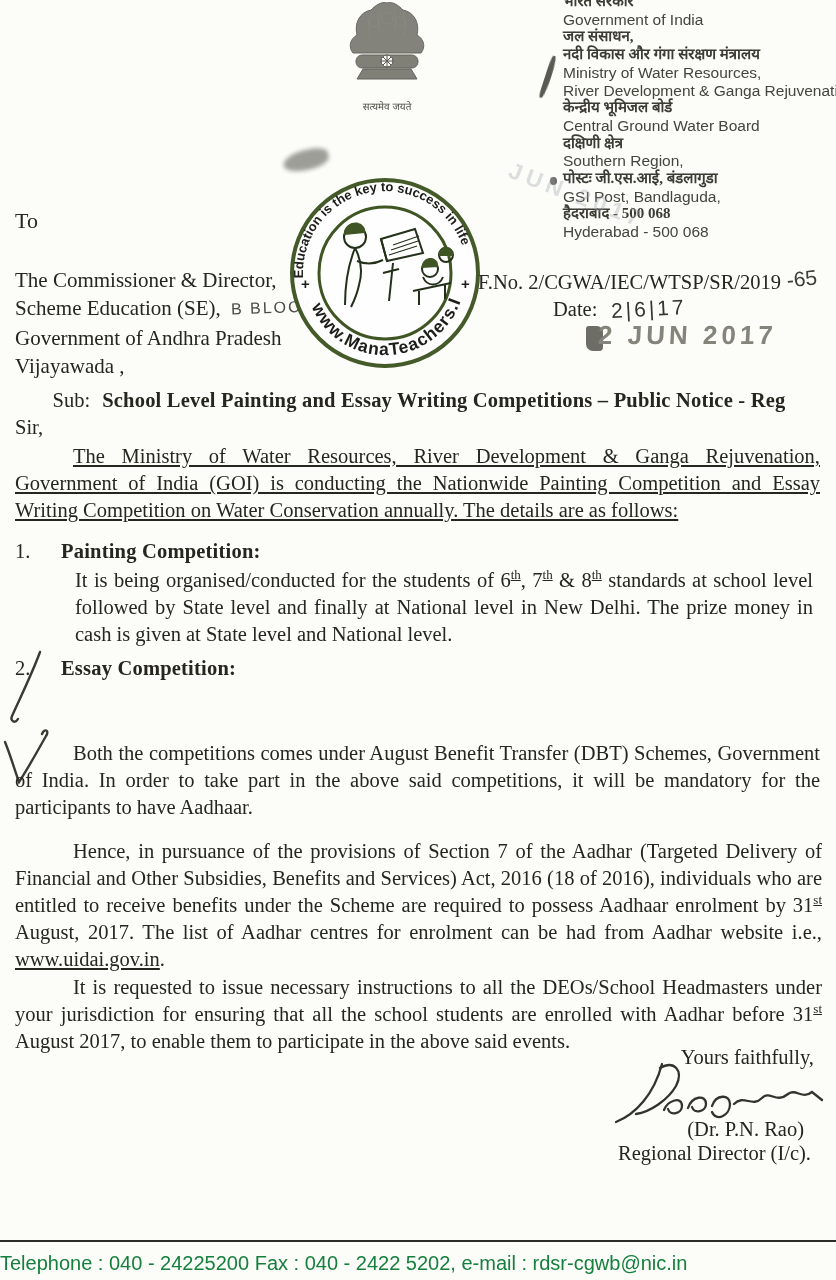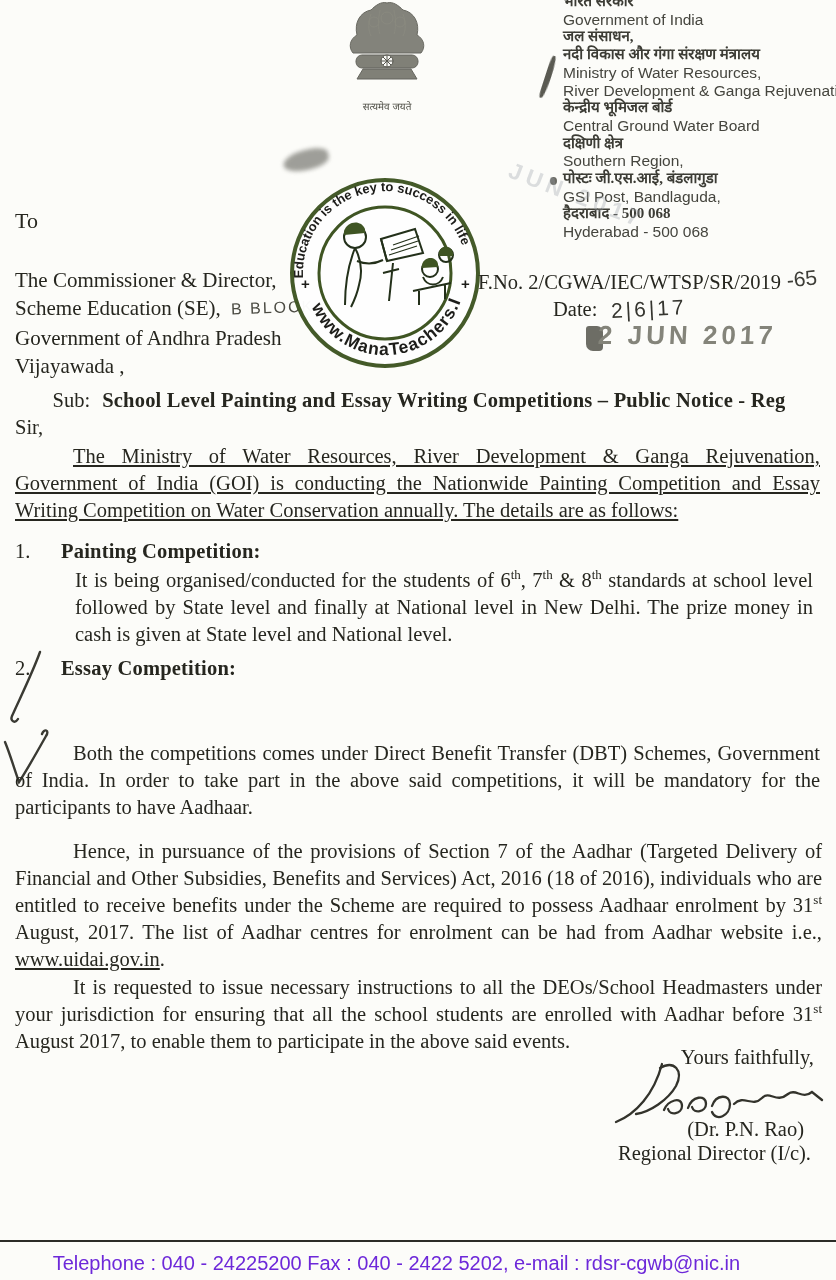--- a/index.html
+++ b/index.html
@@ -33,26 +33,26 @@
   .para{font-size:20.5px;line-height:27px;text-align:justify;}
   .indent{text-indent:58px;}
   .p-intro{left:15px;top:443px;width:805px;text-decoration:underline;}
   .item-num{left:15px;font-size:20.5px;}
   .item-title{left:61px;font-size:20.5px;font-weight:700;letter-spacing:.2px;}
   .item-body{left:75px;width:738px;}
   .p-both{left:15px;top:740px;width:805px;}
   .p-hence{left:15px;top:838px;width:807px;}
   .p-request{left:15px;top:974px;width:807px;}
   .link{text-decoration:underline;}
-  sup{font-size:13px;line-height:0;}
+  sup{font-size:13px;line-height:0;text-decoration:underline;}
   .valediction{right:22px;top:1046px;font-size:20.5px;}
   .sig-name{right:32px;top:1118px;font-size:20.5px;}
   .sig-title{right:25px;top:1142px;font-size:20.5px;}
   .footer-line{left:0;top:1240px;width:836px;border-top:2px solid #2c2c27;}
-  .footer-text{left:0;top:1252px;width:740px;text-align:right;font-size:20px;color:#6d28d9;}
+  .footer-text{left:0;top:1252px;width:740px;text-align:left;font-size:20px;color:#15803d;}
   
   .smudge{left:283px;top:150px;width:46px;height:20px;background:#6d6d66;border-radius:60% 40% 50% 50%;filter:blur(2px);opacity:.65;transform:rotate(-12deg);}
   .ink-streak{left:545px;top:55px;width:6px;height:44px;background:#3e3e36;border-radius:40% 60% 70% 30%;transform:rotate(18deg);filter:blur(.4px);opacity:.85;}
   .ink-dot{left:550px;top:177px;width:7px;height:8px;background:#45453d;border-radius:50%;opacity:.8;}
   svg text{font-family:"Liberation Sans","DejaVu Sans",sans-serif;}
 </style>
 </head>
 <body>
 
 <div class="page">
@@ -175,21 +175,21 @@
   <div class="abs item-num" style="top:657px">2.</div>
   <div class="abs item-title" style="top:657px">Essay Competition:</div>
 
   <svg class="abs" style="left:2px;top:648px" width="48" height="80" viewBox="0 0 48 80">
     <path d="M38,4 C30,26 18,50 10,68 C8,73 13,76 16,71" fill="none" stroke="#3a3a33" stroke-width="2.4" stroke-linecap="round"></path>
   </svg>
   <svg class="abs" style="left:0px;top:728px" width="54" height="62" viewBox="0 0 54 62">
     <path d="M5,14 C10,26 14,40 19,54 C27,42 37,24 46,8 C50,2 44,0 42,6" fill="none" stroke="#3a3a33" stroke-width="2.4" stroke-linecap="round"></path>
   </svg>
 
-  <div class="abs para indent p-both">Both the competitions comes under Direct Benefit Transfer (DBT) Schemes, Government of India. In order to take part in the above said competitions, it will be mandatory for the participants to have Aadhaar.</div>
+  <div class="abs para indent p-both">Both the competitions comes under August Benefit Transfer (DBT) Schemes, Government of India. In order to take part in the above said competitions, it will be mandatory for the participants to have Aadhaar.</div>
 
   <div class="abs para indent p-hence">
     <span>Hence, in pursuance of the provisions of Section 7 of the Aadhar (Targeted Delivery of Financial and Other Subsidies, Benefits and Services) Act, 2016 (18 of 2016), individuals who are entitled to receive benefits under the Scheme are required to possess Aadhaar enrolment by 31</span><sup>st</sup><span> August, 2017.  The list of Aadhar centres for enrolment can be had from Aadhar website i.e., </span><span class="link">www.uidai.gov.in</span><span>.</span>
   </div>
 
   <div class="abs para indent p-request">
     <span>It is requested to issue necessary instructions to all the DEOs/School Headmasters under your jurisdiction for ensuring that all the school students are enrolled with Aadhar before 31</span><sup>st</sup><span> August 2017, to enable them to participate in the above said events.</span>
   </div>
 
   <div class="abs valediction">Yours faithfully,</div>

